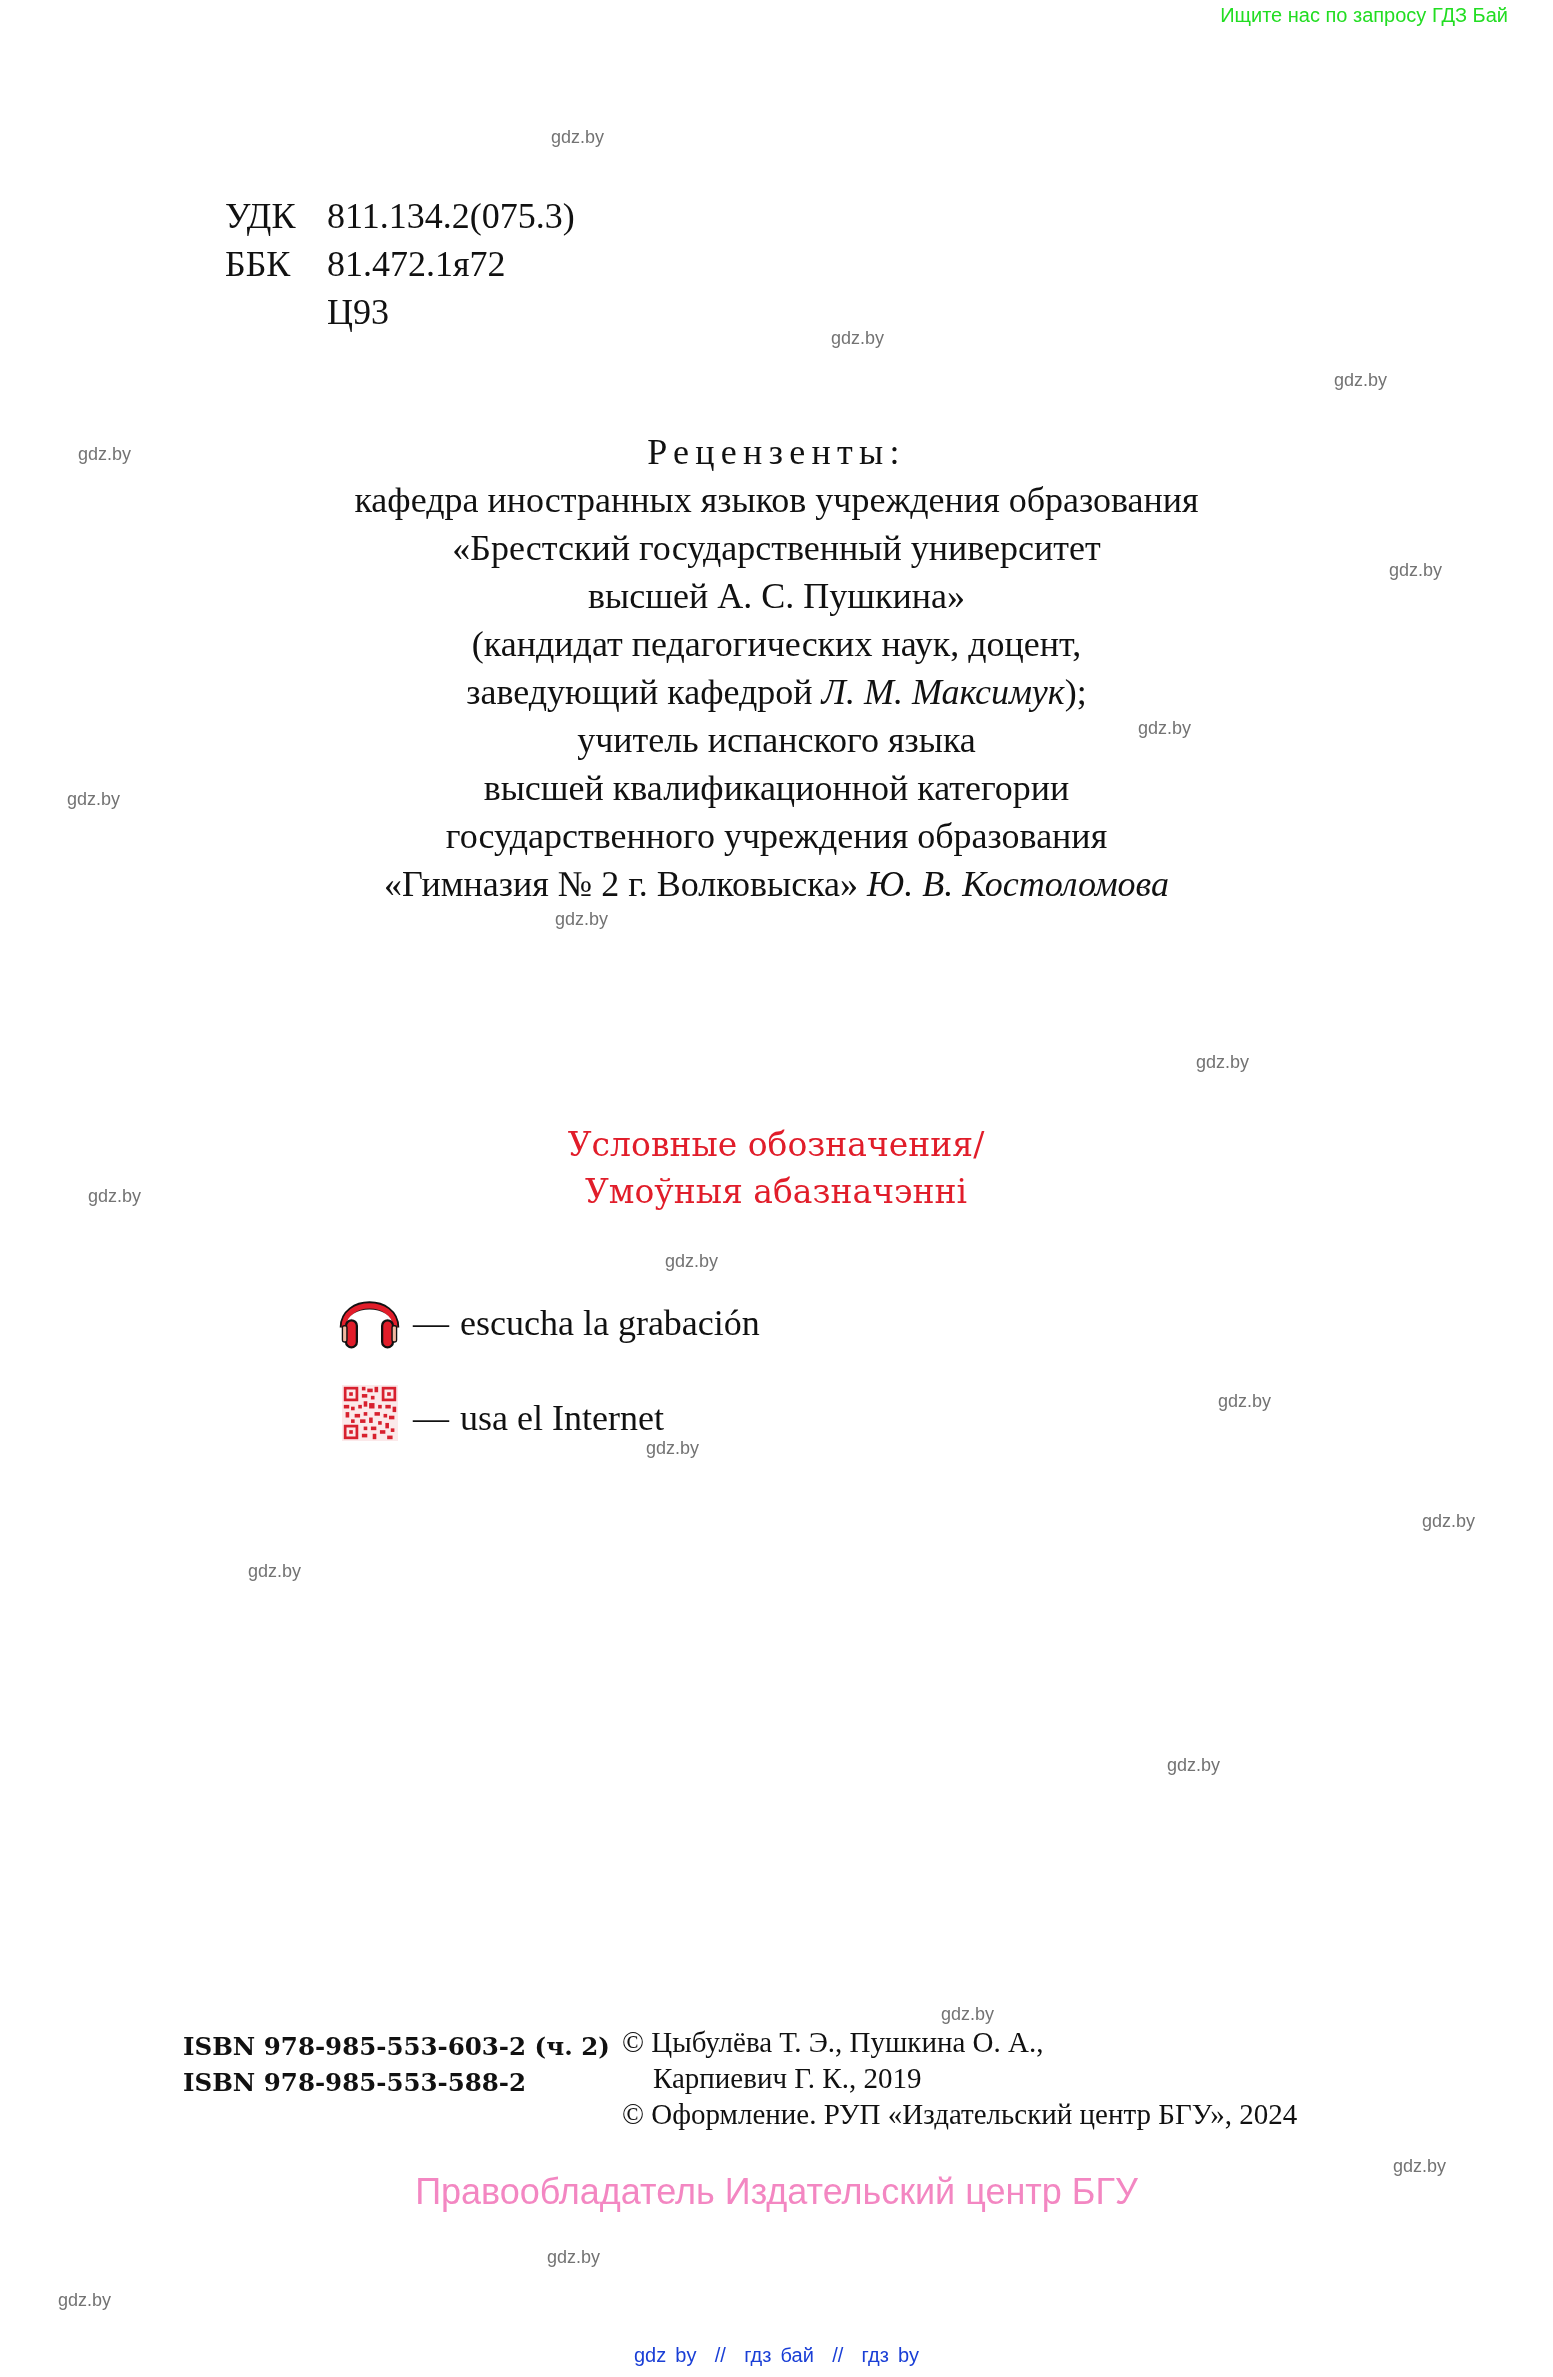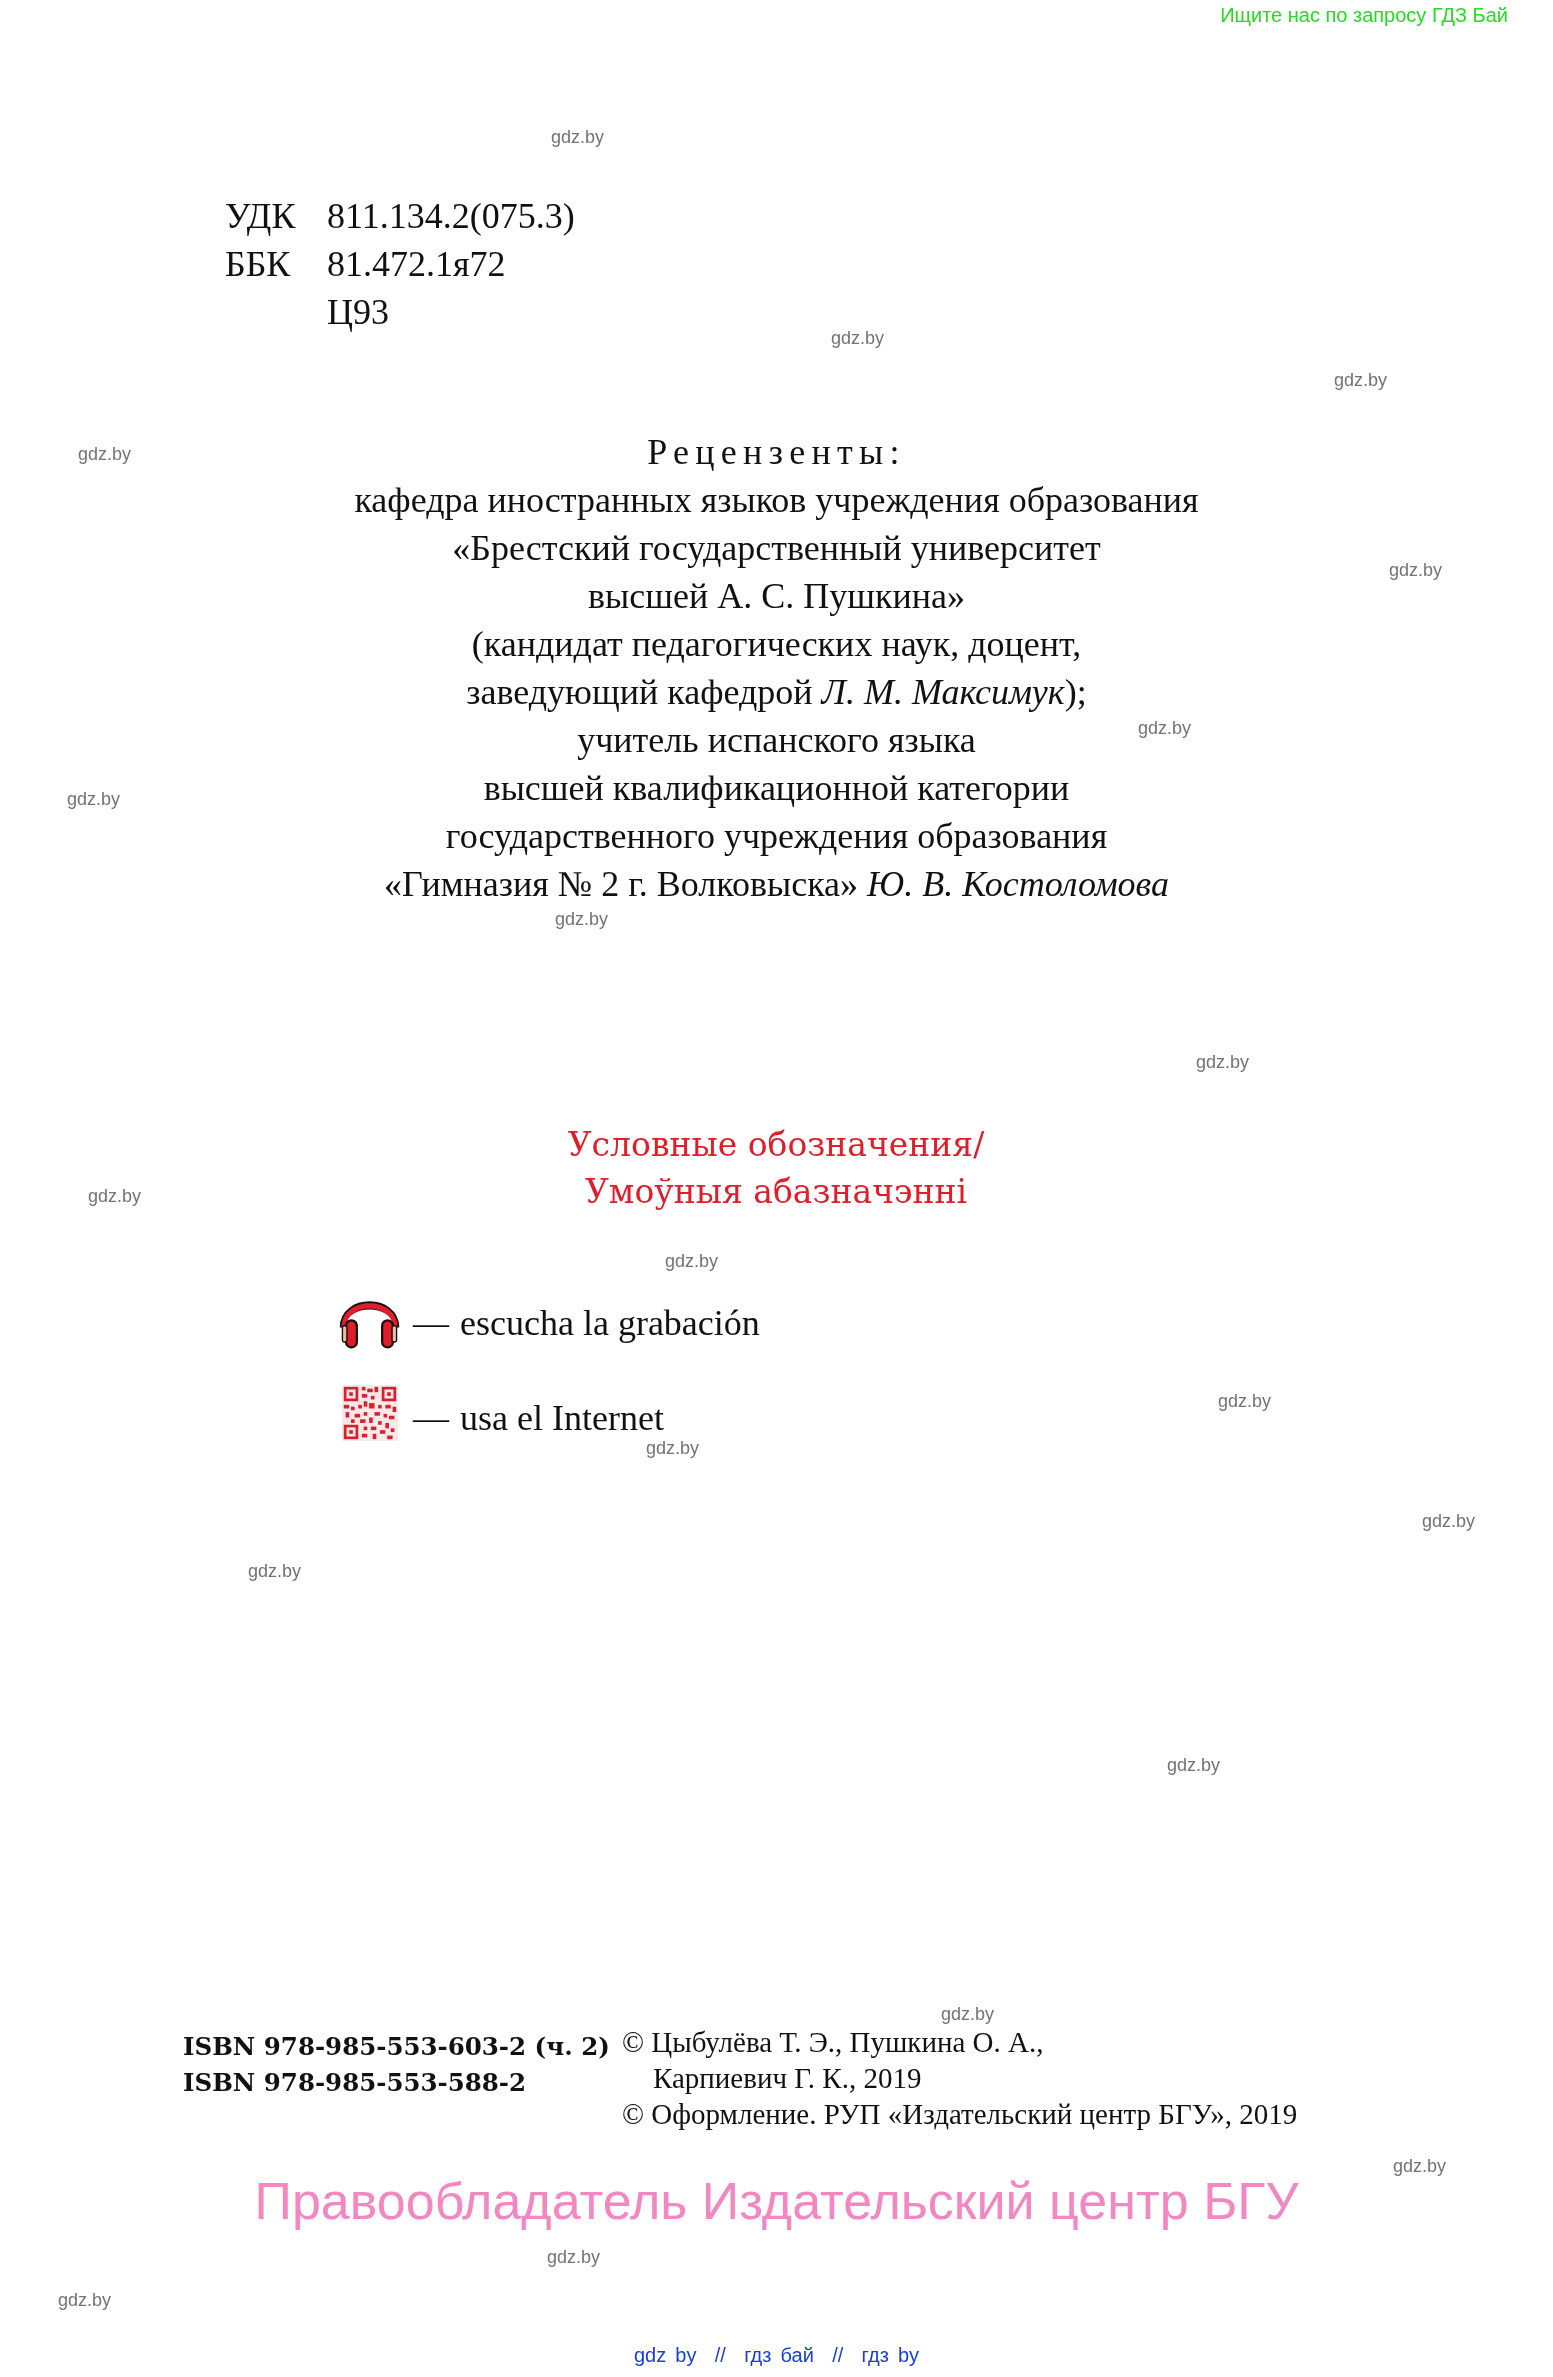--- a/index.html
+++ b/index.html
@@ -23,21 +23,21 @@
 
   .legend-row { left:337px; display:flex; align-items:center; font-family:"Liberation Serif","DejaVu Serif",serif; font-size:36px; color:#111; }
   .legend-row .dash { margin:0 11px 0 11px; }
   .legend-row.r1 { top:1286px; }
   .legend-row.r2 { top:1385px; }
 
   .isbn { left:183px; top:2029px; font-family:"DejaVu Serif","Liberation Serif",serif; font-weight:bold; font-size:24.5px; line-height:36px; color:#111; }
   .copy { left:622px; top:2024px; font-family:"Liberation Serif","DejaVu Serif",serif; font-size:29px; line-height:36px; color:#111; }
   .copy .indent { padding-left:31px; }
 
-  .rights { left:0; width:1553px; top:2171px; text-align:center; font-family:"Liberation Sans","DejaVu Sans",sans-serif; font-size:52px; color:#f387c2; }
+  .rights { left:0; width:1553px; top:2171px; text-align:center; font-family:"Liberation Sans","DejaVu Sans",sans-serif; font-size:36px; color:#f387c2; }
 </style>
 </head>
 <body>
 
 <div class="abs sans top-banner">Ищите нас по запросу ГДЗ Бай</div>
 
 <div class="abs sans wm" style="left:551px;top:127px">gdz.by</div>
 <div class="abs sans wm" style="left:831px;top:328px">gdz.by</div>
 <div class="abs sans wm" style="left:1334px;top:370px">gdz.by</div>
 <div class="abs sans wm" style="left:78px;top:444px">gdz.by</div>
@@ -164,19 +164,19 @@
 </div>
 
 <div class="abs isbn">
   <div>ISBN 978-985-553-603-2 (ч. 2)</div>
   <div>ISBN 978-985-553-588-2</div>
 </div>
 
 <div class="abs copy">
   <div>© Цыбулёва Т. Э., Пушкина О. А.,</div>
   <div class="indent">Карпиевич Г. К., 2019</div>
-  <div>© Оформление. РУП «Издательский центр БГУ», 2019</div>
+  <div>© Оформление. РУП «Издательский центр БГУ», 2024</div>
 </div>
 
 <div class="abs rights">Правообладатель Издательский центр БГУ</div>
 
 <div class="abs sans bottom-bar" style="white-space:pre">gdz by  //  гдз бай  //  гдз by</div>
 
 
 </body></html>

